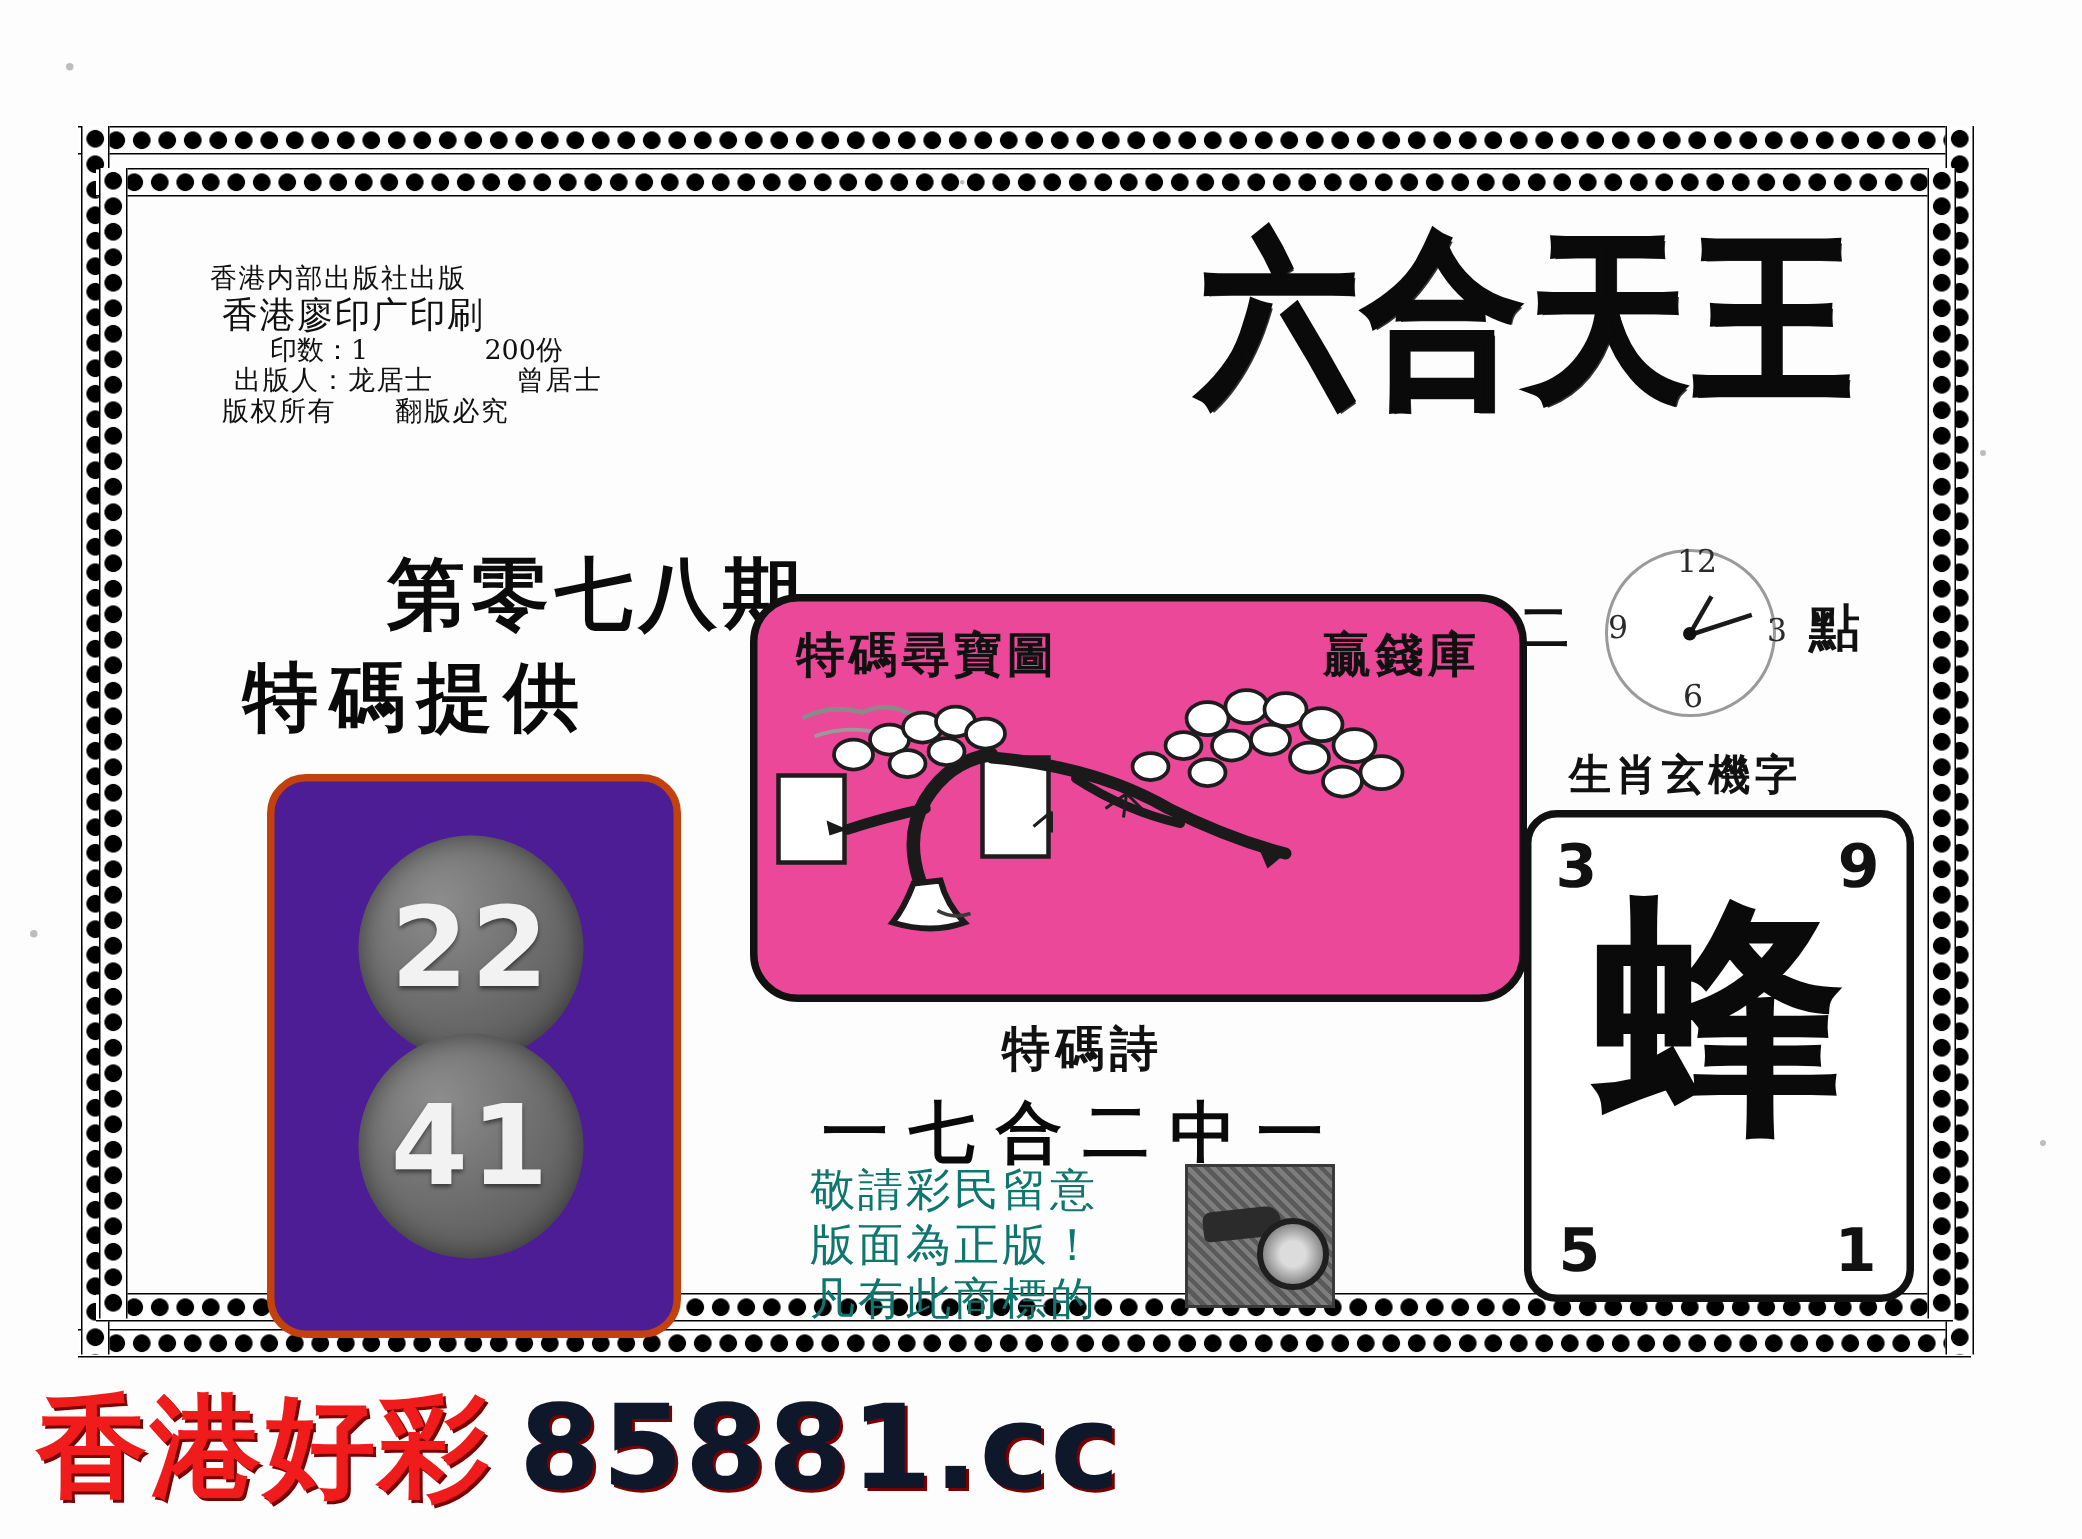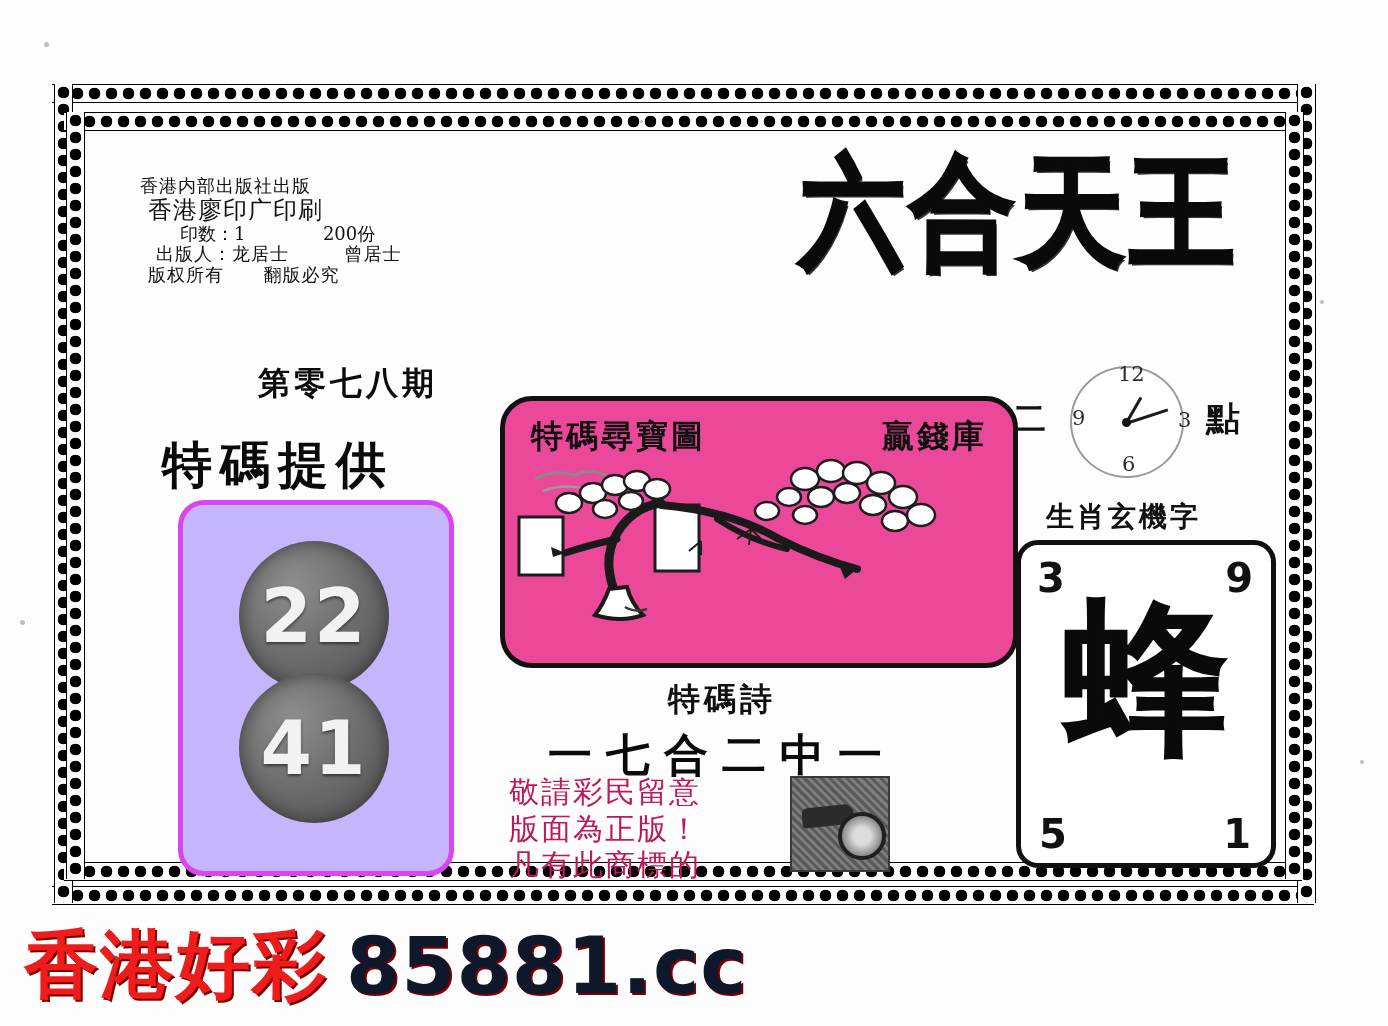--- a/index.html
+++ b/index.html
@@ -74,21 +74,21 @@
   .imprint .ln3 .sp { display: inline-block; width: 66px; }
   .imprint .ln4 { margin-left: 16px; }
   .imprint .ln4 .sp { display: inline-block; width: 42px; }
   .imprint .ln5 { margin-left: 8px; }
   .imprint .ln5 .sp { display: inline-block; width: 26px; }
 
   .issue {
     position: absolute;
     left: 258px;
     top: 362px;
-    font-size: 32px;
+    font-size: 52px;
     font-weight: 700;
     letter-spacing: 4px;
     color: #0b0b0b;
     font-family: "DejaVu Serif", serif;
   }
 
   
   .masthead {
     position: absolute;
     left: 630px;
@@ -165,26 +165,26 @@
     top: 432px;
     font-size: 50px;
     font-weight: 700;
     letter-spacing: 8px;
     color: #0a0a0a;
     font-family: "DejaVu Serif", serif;
   }
   .ball-box {
     position: absolute;
     left: 178px;
-    top: 500px;
+    top: 516px;
     width: 266px;
     height: 366px;
-    border: 5px solid #d946ef;
+    border: 5px solid #c2410c;
     border-radius: 26px;
-    background: #c4b5fd;
+    background: #4c1d95;
   }
   .ball {
     position: absolute;
     width: 150px;
     height: 150px;
     border-radius: 50%;
     background: radial-gradient(circle at 36% 30%, #8d8d8d 0%, #6f6f6f 45%, #4f4f4f 100%);
     display: flex;
     align-items: center;
     justify-content: center;
@@ -246,25 +246,25 @@
     top: 726px;
     font-size: 44px;
     font-weight: 700;
     letter-spacing: 14px;
     color: #0a0a0a;
     font-family: "DejaVu Serif", serif;
     white-space: nowrap;
   }
   .notice {
     position: absolute;
-    left: 509px;
+    left: 540px;
     top: 776px;
     width: 250px;
-    font-family: Liberation Mono, monospace;
-    color: #be185d;
+    font-family: Liberation Serif, serif;
+    color: #0f766e;
   }
   .notice div {
     font-size: 30px;
     line-height: 1.22;
     letter-spacing: 2px;
     white-space: nowrap;
   }
   .stamp {
     position: absolute;
     left: 790px;

